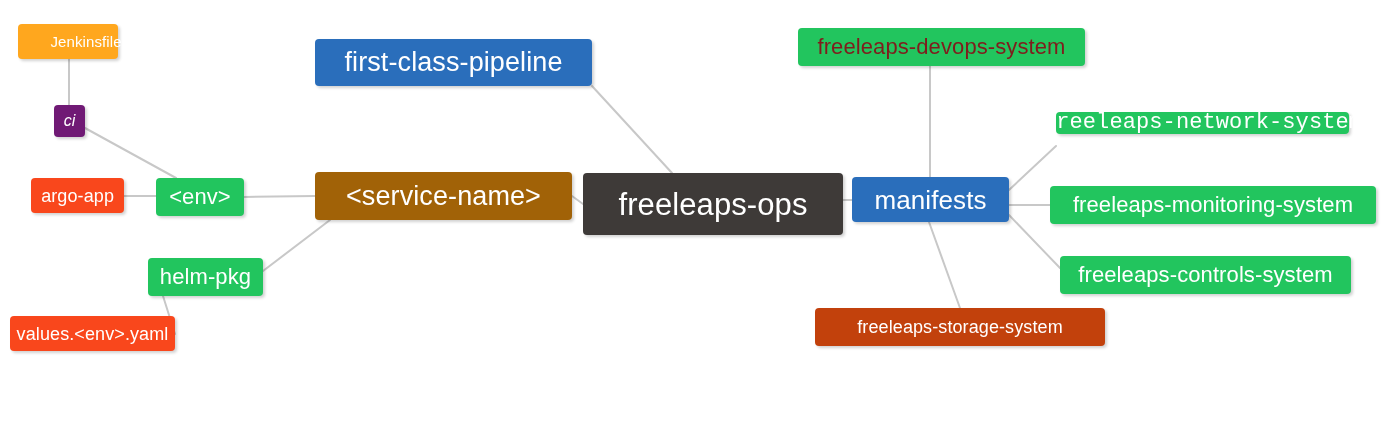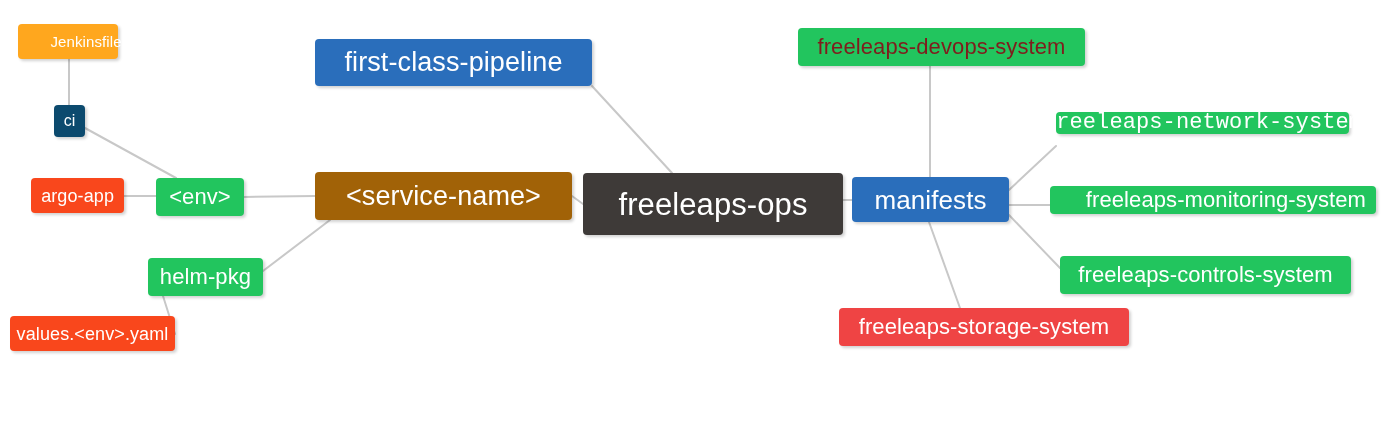--- a/index.html
+++ b/index.html
@@ -78,41 +78,41 @@
       </div>
       <div class="node" style="left: 852px; top: 177px; width: 157px; height: 45px; background: rgb(42, 110, 187); font-size: 26px; color: rgb(255, 255, 255);">
         <span class="node-label">manifests</span>
       </div>
       <div class="node" style="left: 156px; top: 178px; width: 88px; height: 38px; background: rgb(34, 197, 94); font-size: 22px; color: rgb(255, 255, 255);">
         <span class="node-label">&lt;env&gt;</span>
       </div>
       <div class="node" style="left: 148px; top: 258px; width: 115px; height: 38px; background: rgb(34, 197, 94); font-size: 22px; color: rgb(255, 255, 255);">
         <span class="node-label">helm-pkg</span>
       </div>
-      <div class="node" style="left: 54px; top: 105px; width: 31px; height: 32px; background: #0c4a6e; font-size: 16px; color: rgb(255, 255, 255);">
+      <div class="node" style="left: 54px; top: 105px; width: 31px; height: 32px; background: #701a75; font-size: 16px; color: rgb(255, 255, 255); font-style: italic;">
         <span class="node-label">ci</span>
       </div>
       <div class="node" style="left: 18px; top: 24px; width: 100px; height: 35px; background: rgb(255, 167, 30); font-size: 15px; color: rgb(255, 255, 255); padding-left: 46px;">
         <span class="node-label">Jenkinsfile</span>
       </div>
       <div class="node" style="left: 31px; top: 178px; width: 93px; height: 35px; background: rgb(249, 71, 28); font-size: 18px; color: rgb(255, 255, 255); justify-content: flex-end;">
         <span class="node-label">argo-app</span>
       </div>
       <div class="node" style="left: 10px; top: 316px; width: 165px; height: 35px; background: rgb(249, 71, 28); font-size: 18px; color: rgb(255, 255, 255);">
         <span class="node-label">values.&lt;env&gt;.yaml</span>
       </div>
       <div class="node" style="left: 798px; top: 28px; width: 287px; height: 38px; background: rgb(34, 197, 94); font-size: 22px; color: #7f1d1d;">
         <span class="node-label">freeleaps-devops-system</span>
       </div>
       <div class="node" style="left: 1056px; top: 112px; width: 293px; height: 22px; background: rgb(34, 197, 94); font-size: 22px; color: rgb(255, 255, 255); font-family: Liberation Mono, monospace;">
         <span class="node-label">freeleaps-network-system</span>
       </div>
-      <div class="node" style="left: 1050px; top: 186px; width: 326px; height: 28px; background: rgb(34, 197, 94); font-size: 22px; color: rgb(255, 255, 255); justify-content: flex-end;">
+      <div class="node" style="left: 1050px; top: 186px; width: 326px; height: 38px; background: rgb(34, 197, 94); font-size: 22px; color: rgb(255, 255, 255);">
         <span class="node-label">freeleaps-monitoring-system</span>
       </div>
       <div class="node" style="left: 1060px; top: 256px; width: 291px; height: 38px; background: rgb(34, 197, 94); font-size: 22px; color: rgb(255, 255, 255);">
         <span class="node-label">freeleaps-controls-system</span>
       </div>
-      <div class="node" style="left: 815px; top: 308px; width: 290px; height: 38px; background: #ef4444; font-size: 22px; color: rgb(255, 255, 255); margin-left: 24px;">
+      <div class="node" style="left: 815px; top: 308px; width: 290px; height: 38px; background: #c2410c; font-size: 18px; color: rgb(255, 255, 255);">
         <span class="node-label">freeleaps-storage-system</span>
       </div>
     </div>
 </div>
 
 </body></html>

